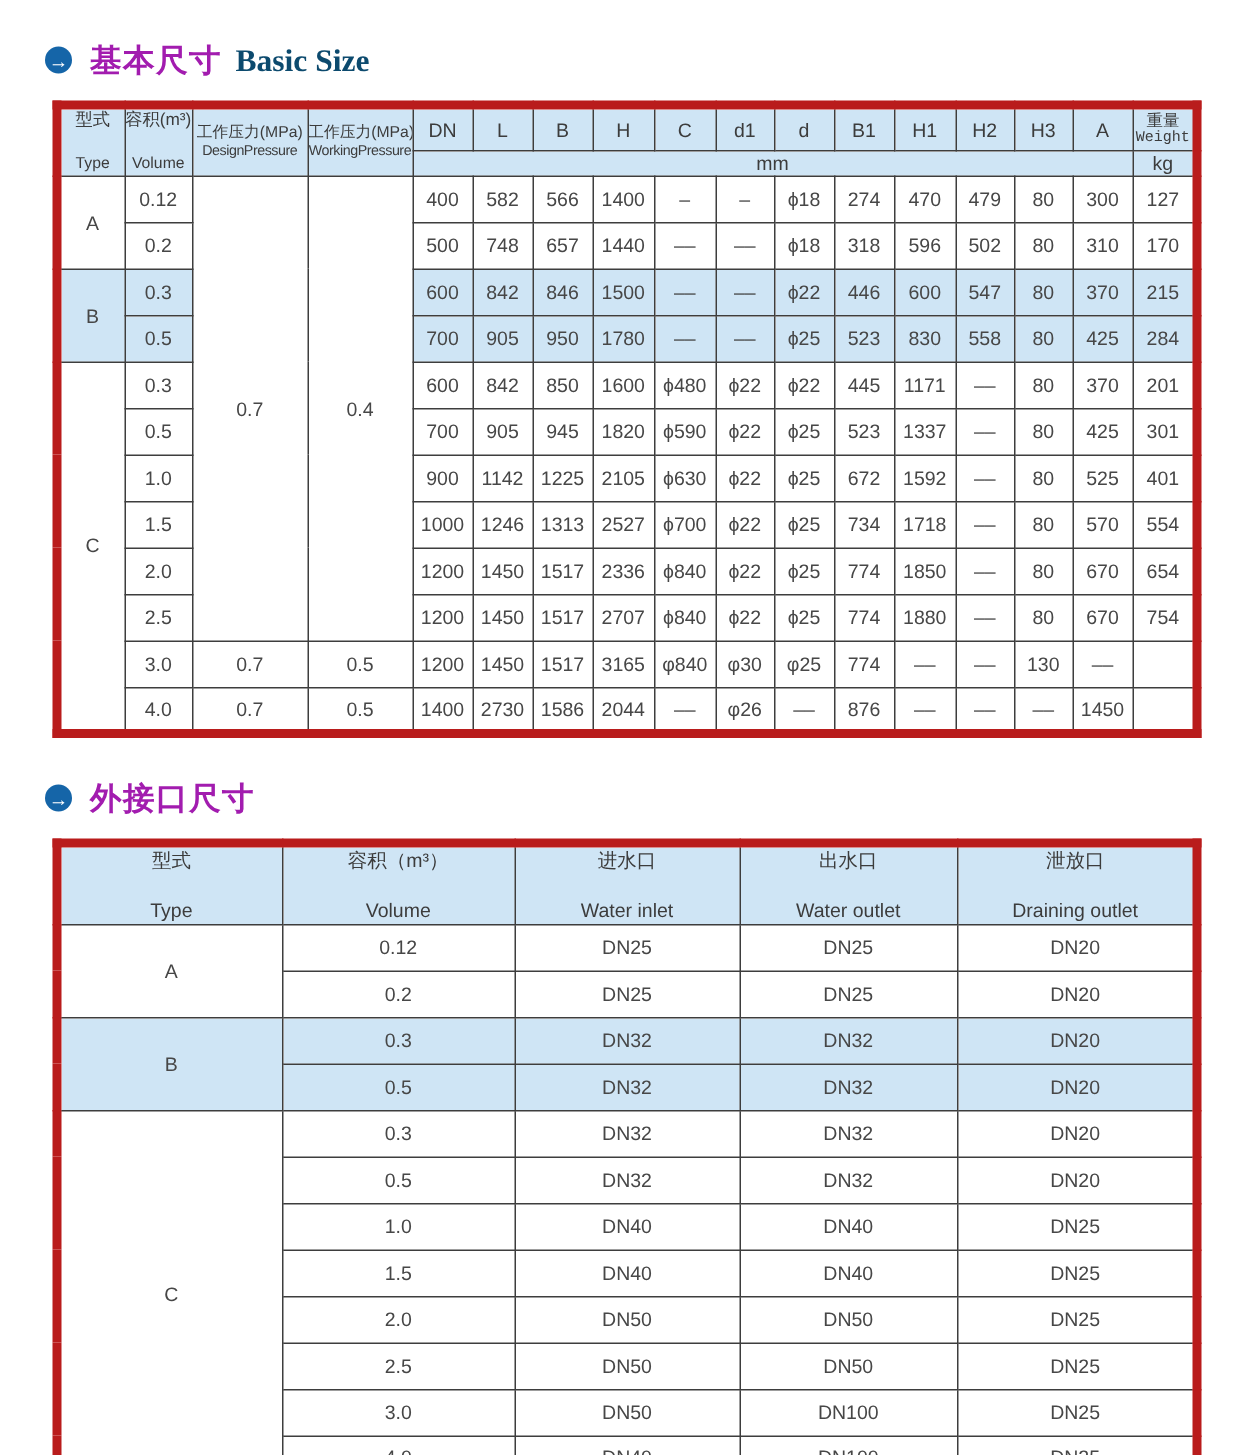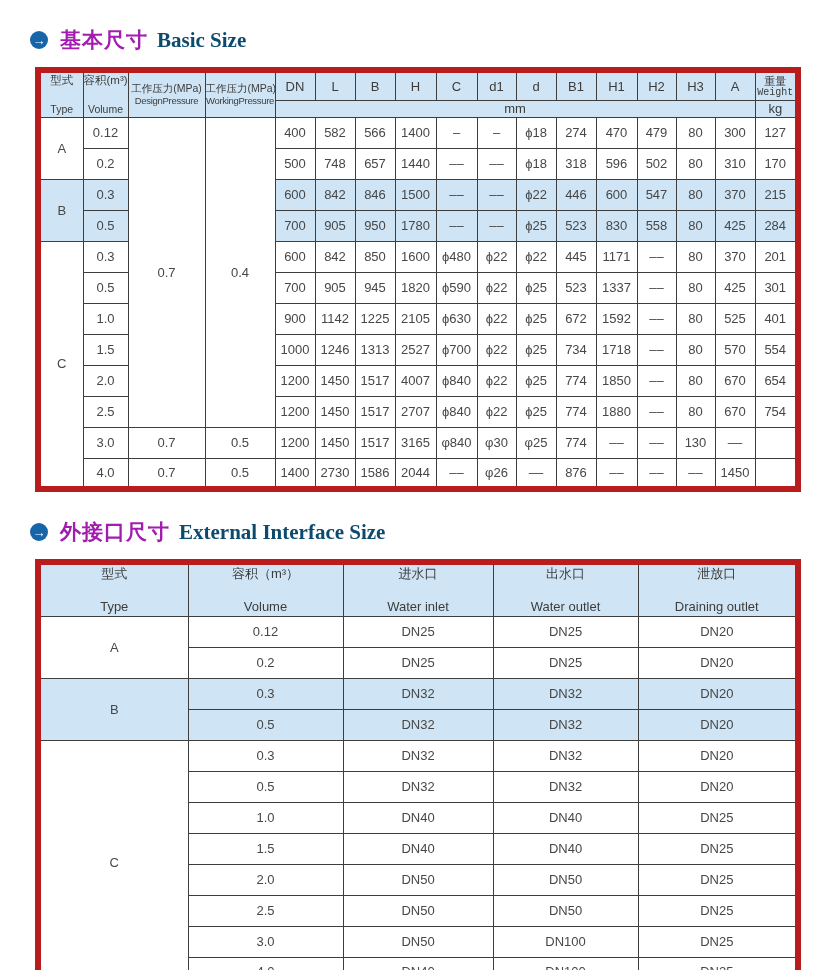--- a/index.html
+++ b/index.html
@@ -256,21 +256,21 @@
           <td>––</td>
           <td>80</td>
           <td>570</td>
           <td>554</td>
         </tr>
         <tr>
           <td>2.0</td>
           <td>1200</td>
           <td>1450</td>
           <td>1517</td>
-          <td>4007</td>
+          <td>2336</td>
           <td>ϕ840</td>
           <td>ϕ22</td>
           <td>ϕ25</td>
           <td>774</td>
           <td>1850</td>
           <td>––</td>
           <td>80</td>
           <td>670</td>
           <td>654</td>
         </tr>
@@ -325,21 +325,20 @@
           <td>––</td>
           <td>1450</td>
           <td></td>
         </tr>
       </tbody>
   </table>
 
   <div class="section-title">
     <span class="bullet">→</span>
     <span class="title-zh">外接口尺寸</span>
-    <span class="title-en">External Interface Size</span>
   </div>
 
   <table class="t2" id="iface-table">
     <colgroup>
       <col style="width:150px">
         <col style="width:155px">
         <col style="width:150px">
       <col style="width:145px">
         <col style="width:160px">
     </colgroup>

